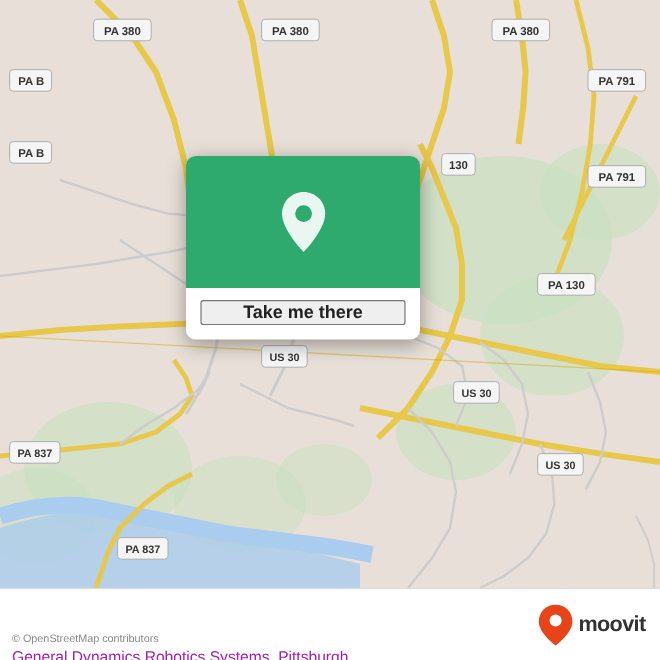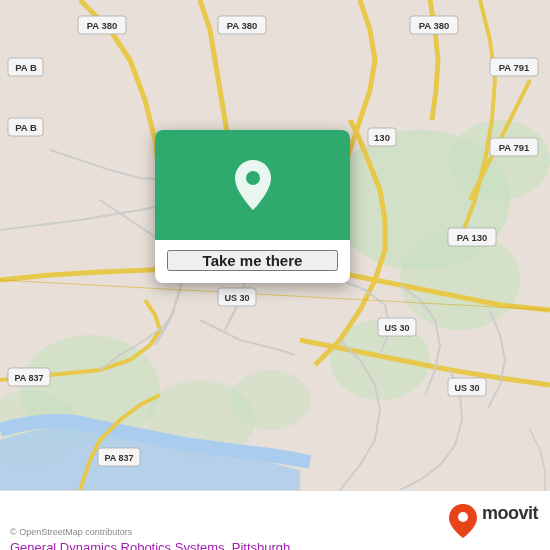--- a/index.html
+++ b/index.html
@@ -89,21 +89,21 @@
     }
 
     #location-name {
       font-size: 13px;
       color: #a21caf;
       font-weight: 400;
     }
 
     #moovit-logo {
       display: flex;
-      align-items: flex-start;
+      align-items: center;
       gap: 4px;
     }
 
     #moovit-text {
       font-size: 18px;
       font-weight: 700;
       color: #333;
       letter-spacing: -0.5px;
     }
 

